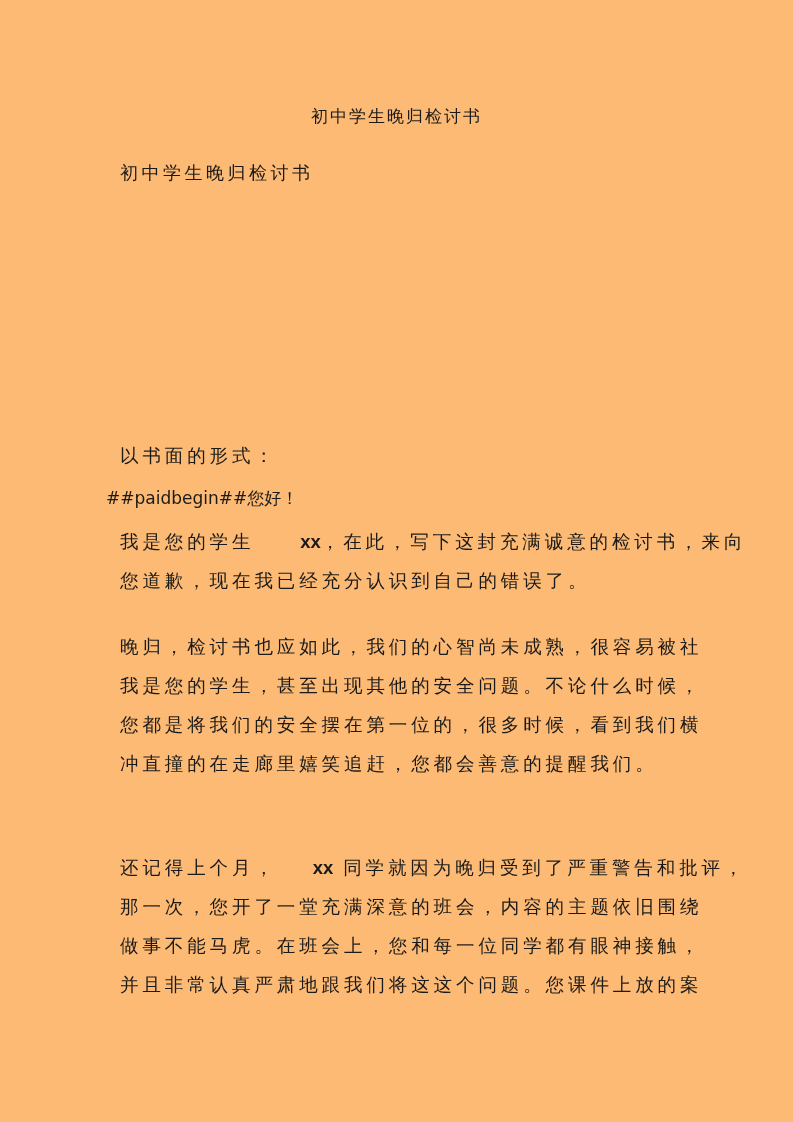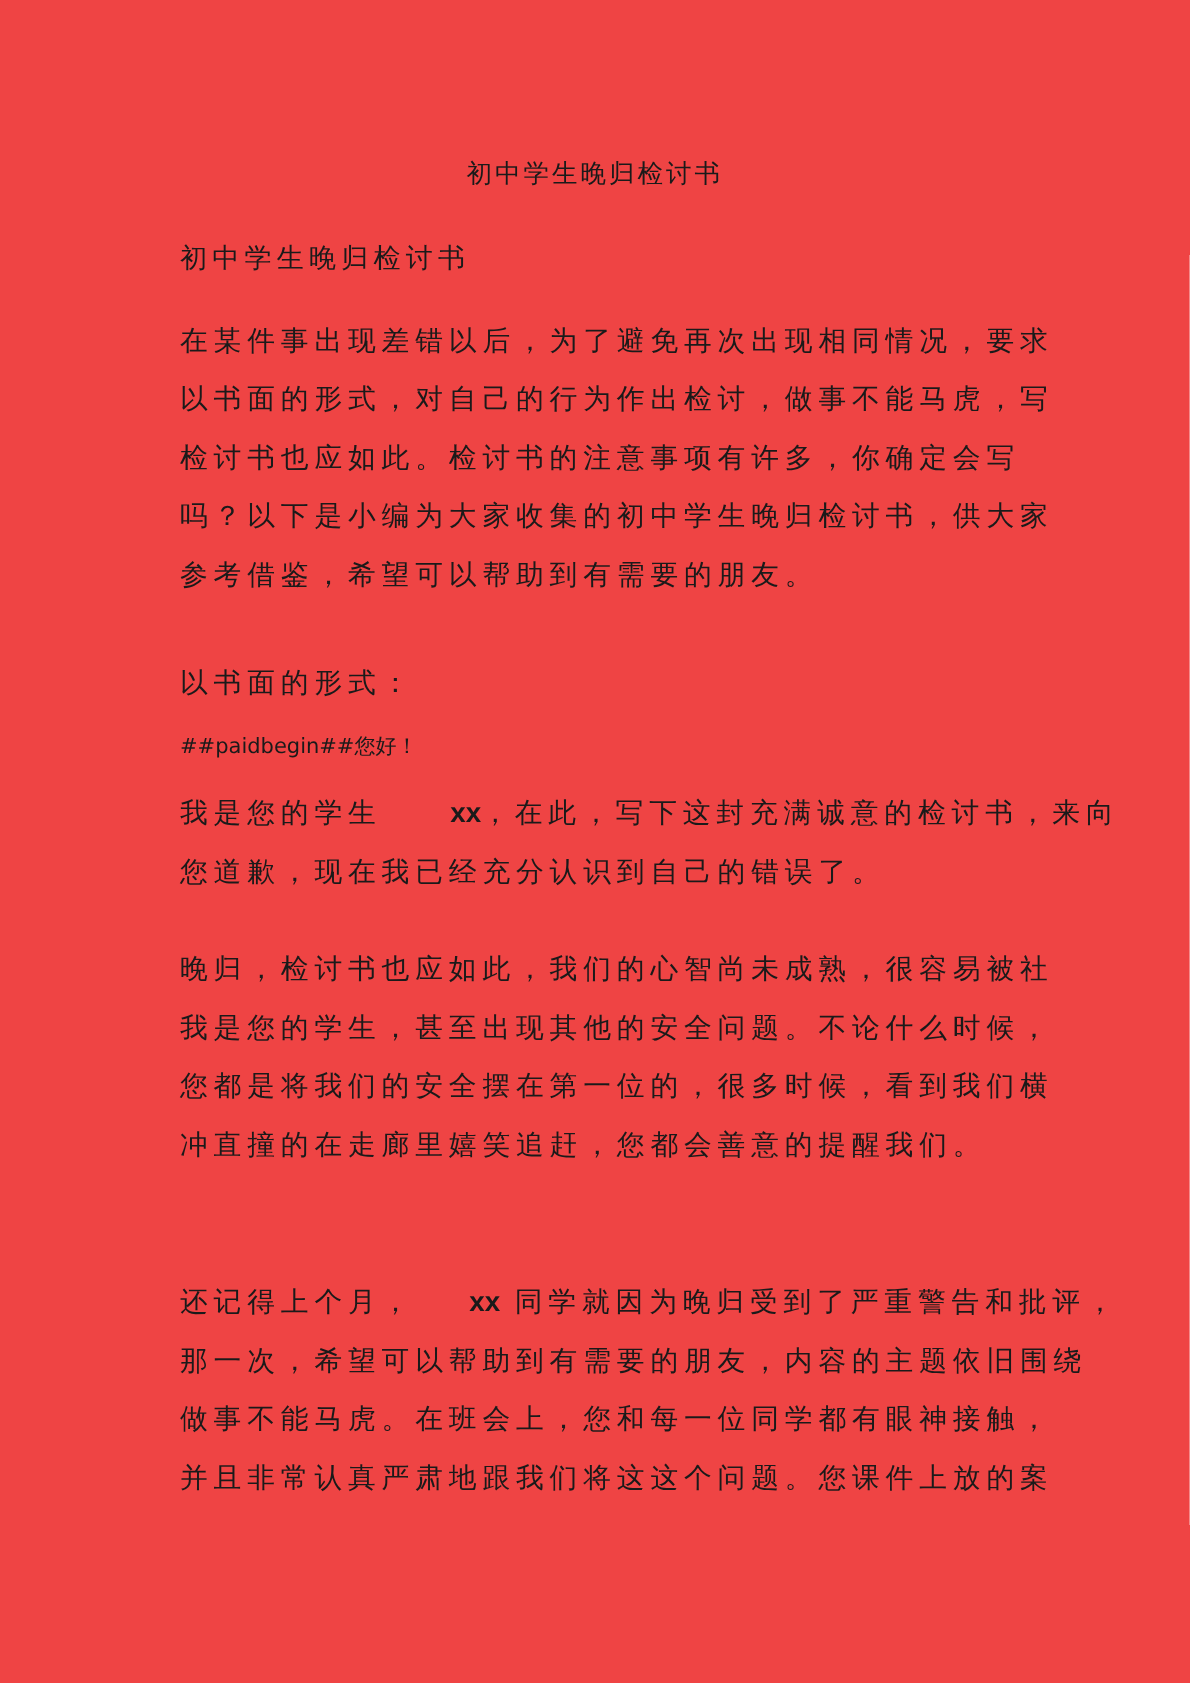--- a/index.html
+++ b/index.html
@@ -1,44 +1,37 @@
 <!DOCTYPE html>
 <html><head>
 <meta charset="utf-8">
 <style>
   html, body { margin: 0; padding: 0; background: #ffffff; }
   body { width: 793px; height: 1122px; position: relative; overflow: hidden;
          font-family: "DejaVu Sans", "Liberation Sans", sans-serif; color: #1a1a1a; }
-  .page { position: absolute; left: 0; top: 0; width: 793px; height: 1122px; background: #ef4444; text-decoration: underline; }
+  .page { position: absolute; left: 0; top: 0; width: 793px; height: 1122px; background: #fdba74; text-decoration: underline; }
   .title { position: absolute; top: 104px; left: 0; width: 793px; text-align: center;
            font-size: 17px; letter-spacing: 2px; line-height: 24px; }
   .subtitle { position: absolute; top: 160px; left: 120px; font-size: 18px;
               letter-spacing: 3.5px; line-height: 26px; }
   .para { position: absolute; left: 120px; width: 562px; font-size: 18.5px;
           line-height: 39px; letter-spacing: 3.9px; text-align: justify; text-align-last: left; }
-  .small { position: absolute; left: 120px; font-size: 14px; line-height: 16px; letter-spacing: 0; }
+  .small { position: absolute; left: 106px; font-size: 17px; line-height: 16px; letter-spacing: 0; }
   .latin { font-family: "Liberation Sans", sans-serif; font-weight: bold; letter-spacing: 0; margin-left: 36px; }
   .line { display: block; white-space: nowrap; }
 </style>
 </head>
 <body>
 
 <div class="page">
 
   <div class="title">初中学生晚归检讨书</div>
 
   <div class="subtitle">初中学生晚归检讨书</div>
 
-  <div class="para" style="top:208px;">
-    <span class="line">在某件事出现差错以后，为了避免再次出现相同情况，要求</span>
-    <span class="line">以书面的形式，对自己的行为作出检讨，做事不能马虎，写</span>
-    <span class="line">检讨书也应如此。检讨书的注意事项有许多，你确定会写</span>
-    <span class="line">吗？以下是小编为大家收集的初中学生晚归检讨书，供大家</span>
-    <span class="line">参考借鉴，希望可以帮助到有需要的朋友。</span>
-  </div>
 
   <div class="para" style="top:436px;">以书面的形式：</div>
 
   <div class="small" style="top:490px;">
     <span>##paidbegin##</span><span style="font-family:'DejaVu Serif', serif;">您好！</span>
   </div>
 
   <div class="para" style="top:522px;">
     <span class="line"><span>我是您的学生 </span><span class="latin">xx</span><span>，在此，写下这封充满诚意的检讨书，来向</span></span>
     <span class="line">您道歉，现在我已经充分认识到自己的错误了。</span>
@@ -46,18 +39,18 @@
 
   <div class="para" style="top:627px;">
     <span class="line">晚归，检讨书也应如此，我们的心智尚未成熟，很容易被社</span>
     <span class="line">我是您的学生，甚至出现其他的安全问题。不论什么时候，</span>
     <span class="line">您都是将我们的安全摆在第一位的，很多时候，看到我们横</span>
     <span class="line">冲直撞的在走廊里嬉笑追赶，您都会善意的提醒我们。</span>
   </div>
 
   <div class="para" style="top:848px;">
     <span class="line"><span>还记得上个月，</span><span class="latin">xx</span><span> 同学就因为晚归受到了严重警告和批评，</span></span>
-    <span class="line">那一次，希望可以帮助到有需要的朋友，内容的主题依旧围绕</span>
+    <span class="line">那一次，您开了一堂充满深意的班会，内容的主题依旧围绕</span>
     <span class="line">做事不能马虎。在班会上，您和每一位同学都有眼神接触，</span>
     <span class="line">并且非常认真严肃地跟我们将这这个问题。您课件上放的案</span>
   </div>
 
 </div>
 
 </body></html>

